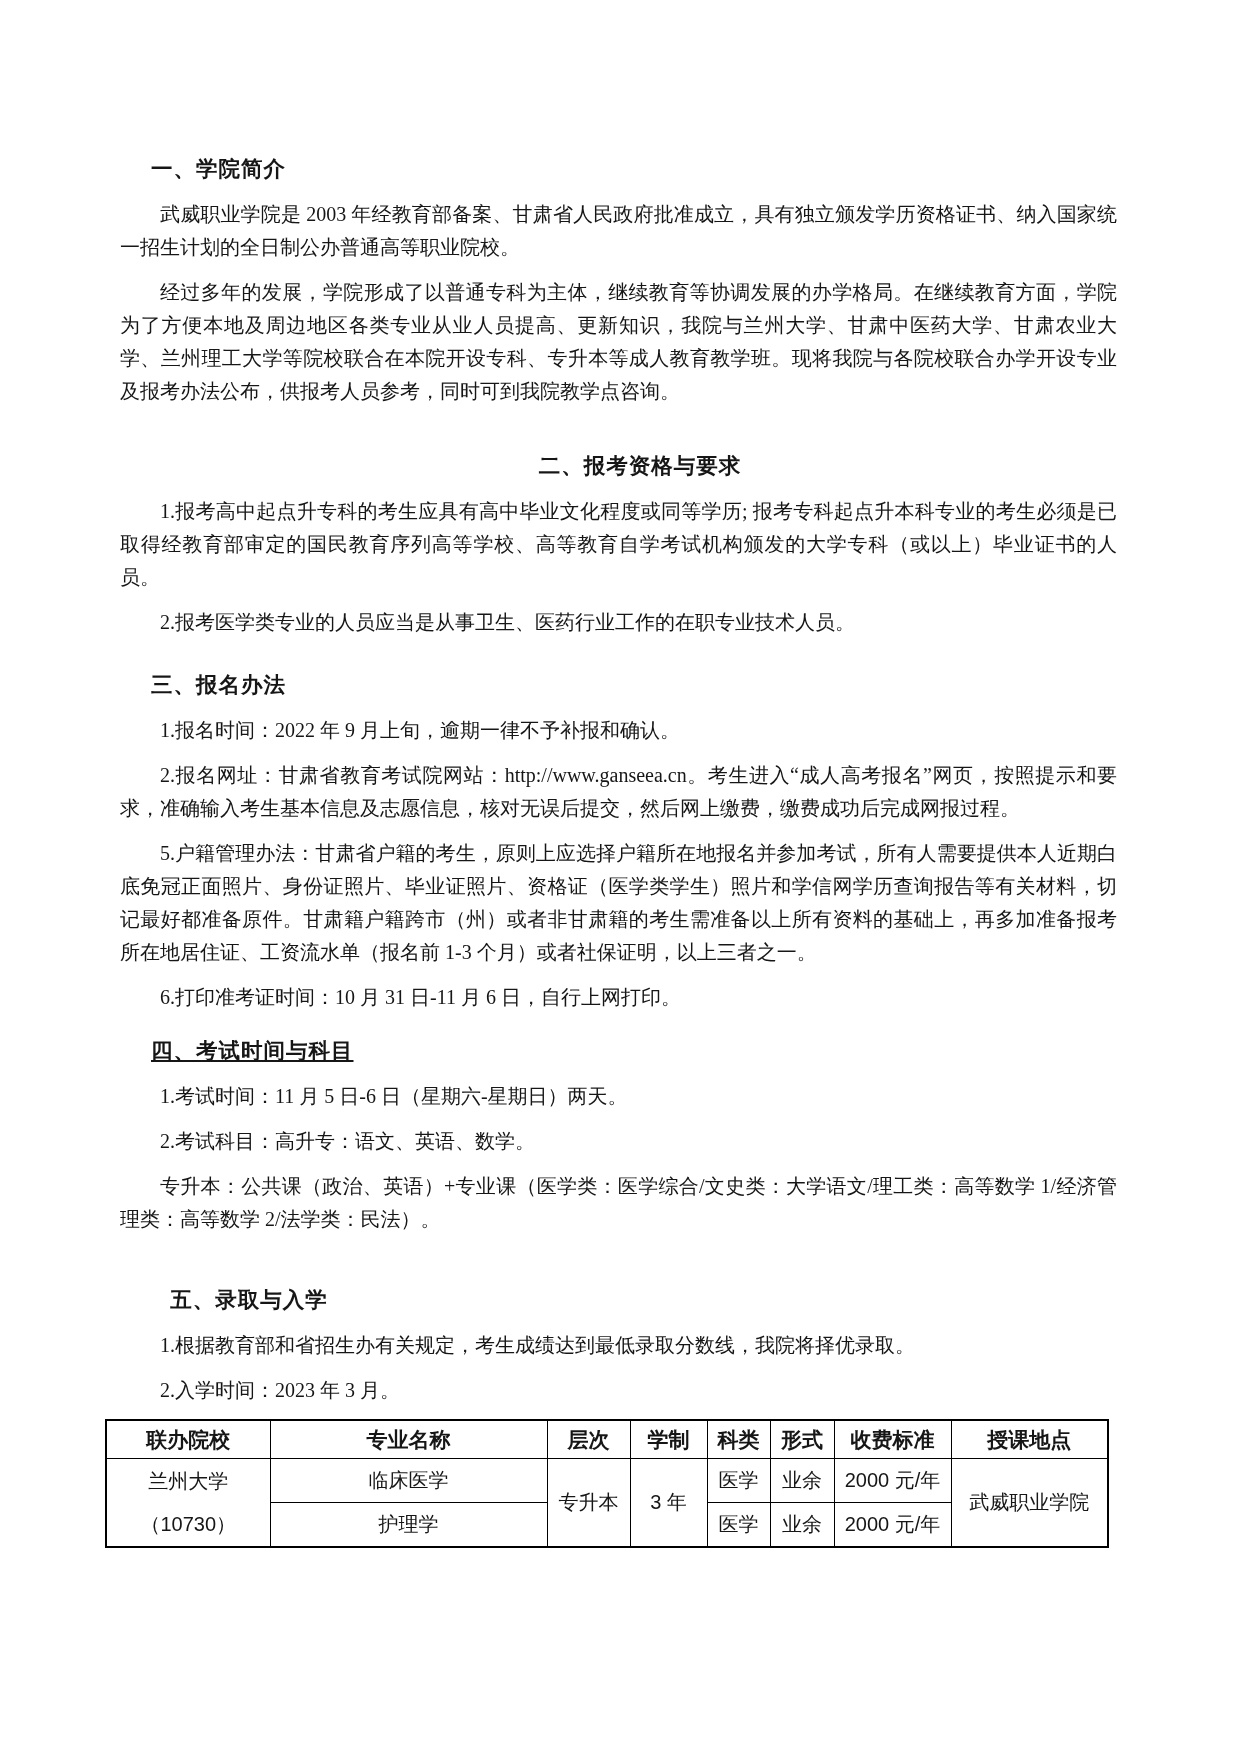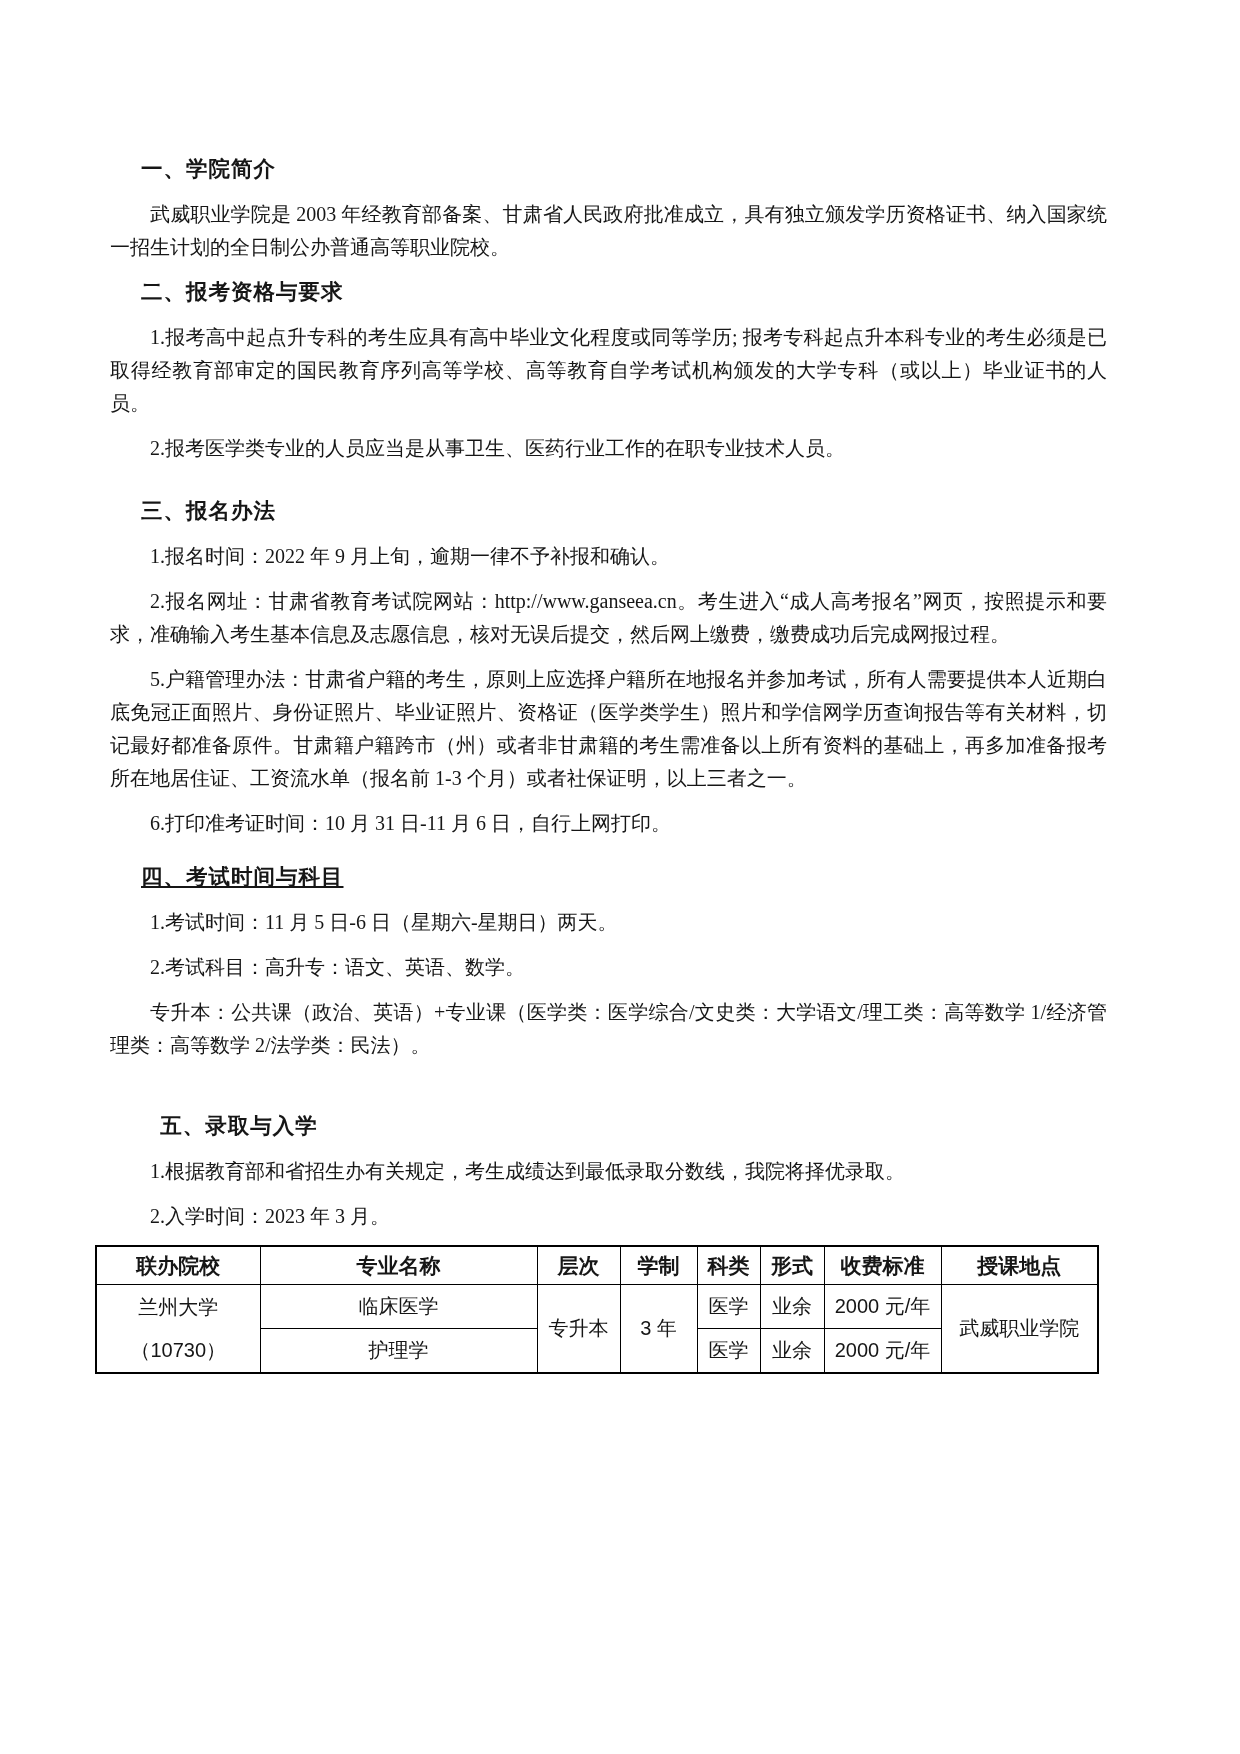--- a/index.html
+++ b/index.html
@@ -6,41 +6,41 @@
   body{
     width:1240px;height:1754px;
     background:#ffffff;
     color:#161616;
     font-family:"Liberation Serif","DejaVu Serif",serif;
     position:relative;
     overflow:hidden;
   }
   .doc{
     position:absolute;
-    left:98px;top:153px;
+    left:108px;top:153px;
     width:1021px;
   }
   p.body{
     margin:12px;
     font-size:20px;
     line-height:33px;
     text-align:justify;
     text-indent:2em;
     word-break:break-all;
   }
   h2.h{
     margin:0;
     font-size:21.5px;
     line-height:33px;
     font-weight:bold;
     text-indent:2em;
     font-family:"Liberation Sans","DejaVu Sans",sans-serif;
     letter-spacing:1px;
   }
-  h2.m26{margin-top:12px;}
+  h2.m26{margin-top:42px;text-align:center;}
   h2.m30{margin-top:30px;}
   h2.m21{margin-top:21px;text-decoration:underline;}
   h2.m48{margin-top:48px;text-indent:2.9em;}
   h2.m17{margin-top:17px;}
   table.programs{
     margin-top:6px;
     margin-left:-3px;
     border-collapse:collapse;
     table-layout:fixed;
     width:1002px;
@@ -67,20 +67,21 @@
   }
   td.college-cell span{display:block;line-height:43px;}
 </style>
 </head>
 <body>
 
 <div class="doc">
 
   <h2 class="h">一、学院简介</h2>
   <p class="body">武威职业学院是 2003 年经教育部备案、甘肃省人民政府批准成立，具有独立颁发学历资格证书、纳入国家统一招生计划的全日制公办普通高等职业院校。</p>
+  <p class="body">经过多年的发展，学院形成了以普通专科为主体，继续教育等协调发展的办学格局。在继续教育方面，学院为了方便本地及周边地区各类专业从业人员提高、更新知识，我院与兰州大学、甘肃中医药大学、甘肃农业大学、兰州理工大学等院校联合在本院开设专科、专升本等成人教育教学班。现将我院与各院校联合办学开设专业及报考办法公布，供报考人员参考，同时可到我院教学点咨询。</p>
 
   <h2 class="h m26">二、报考资格与要求</h2>
   <p class="body">1.报考高中起点升专科的考生应具有高中毕业文化程度或同等学历; 报考专科起点升本科专业的考生必须是已取得经教育部审定的国民教育序列高等学校、高等教育自学考试机构颁发的大学专科（或以上）毕业证书的人员。</p>
   <p class="body">2.报考医学类专业的人员应当是从事卫生、医药行业工作的在职专业技术人员。</p>
 
   <h2 class="h m30">三、报名办法</h2>
   <p class="body">1.报名时间：2022 年 9 月上旬，逾期一律不予补报和确认。</p>
   <p class="body">2.报名网址：甘肃省教育考试院网站：http://www.ganseea.cn。考生进入“成人高考报名”网页，按照提示和要求，准确输入考生基本信息及志愿信息，核对无误后提交，然后网上缴费，缴费成功后完成网报过程。</p>
   <p class="body">5.户籍管理办法：甘肃省户籍的考生，原则上应选择户籍所在地报名并参加考试，所有人需要提供本人近期白底免冠正面照片、身份证照片、毕业证照片、资格证（医学类学生）照片和学信网学历查询报告等有关材料，切记最好都准备原件。甘肃籍户籍跨市（州）或者非甘肃籍的考生需准备以上所有资料的基础上，再多加准备报考所在地居住证、工资流水单（报名前 1-3 个月）或者社保证明，以上三者之一。</p>
   <p class="body">6.打印准考证时间：10 月 31 日-11 月 6 日，自行上网打印。</p>

